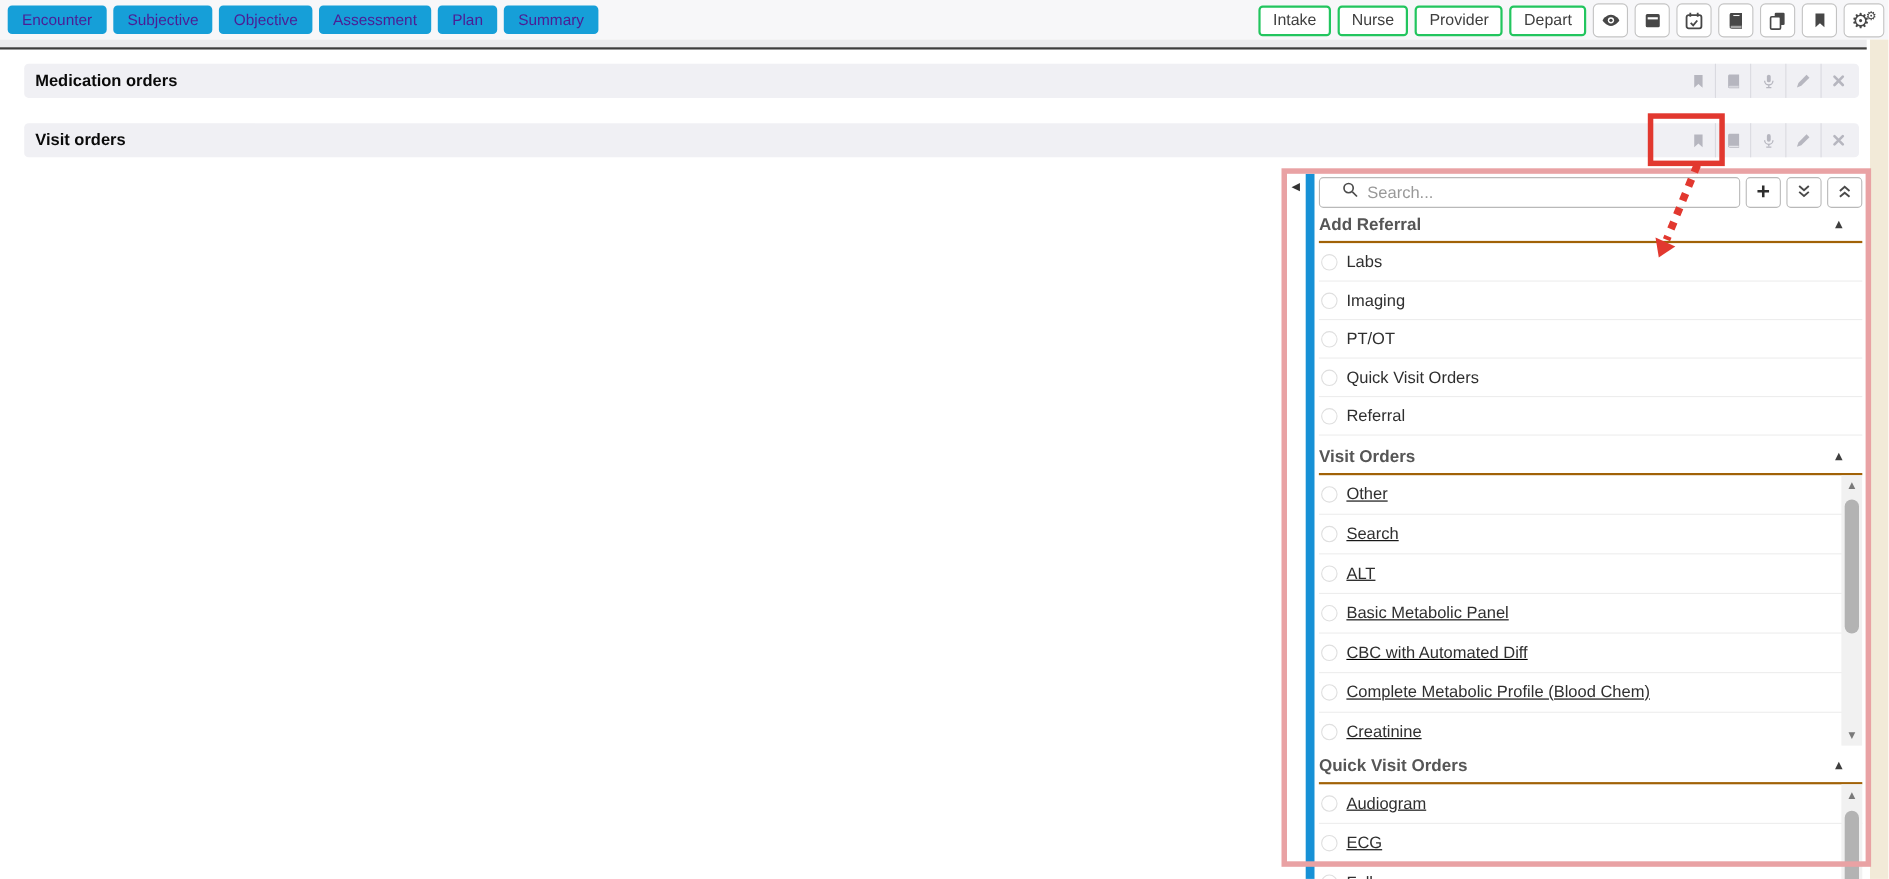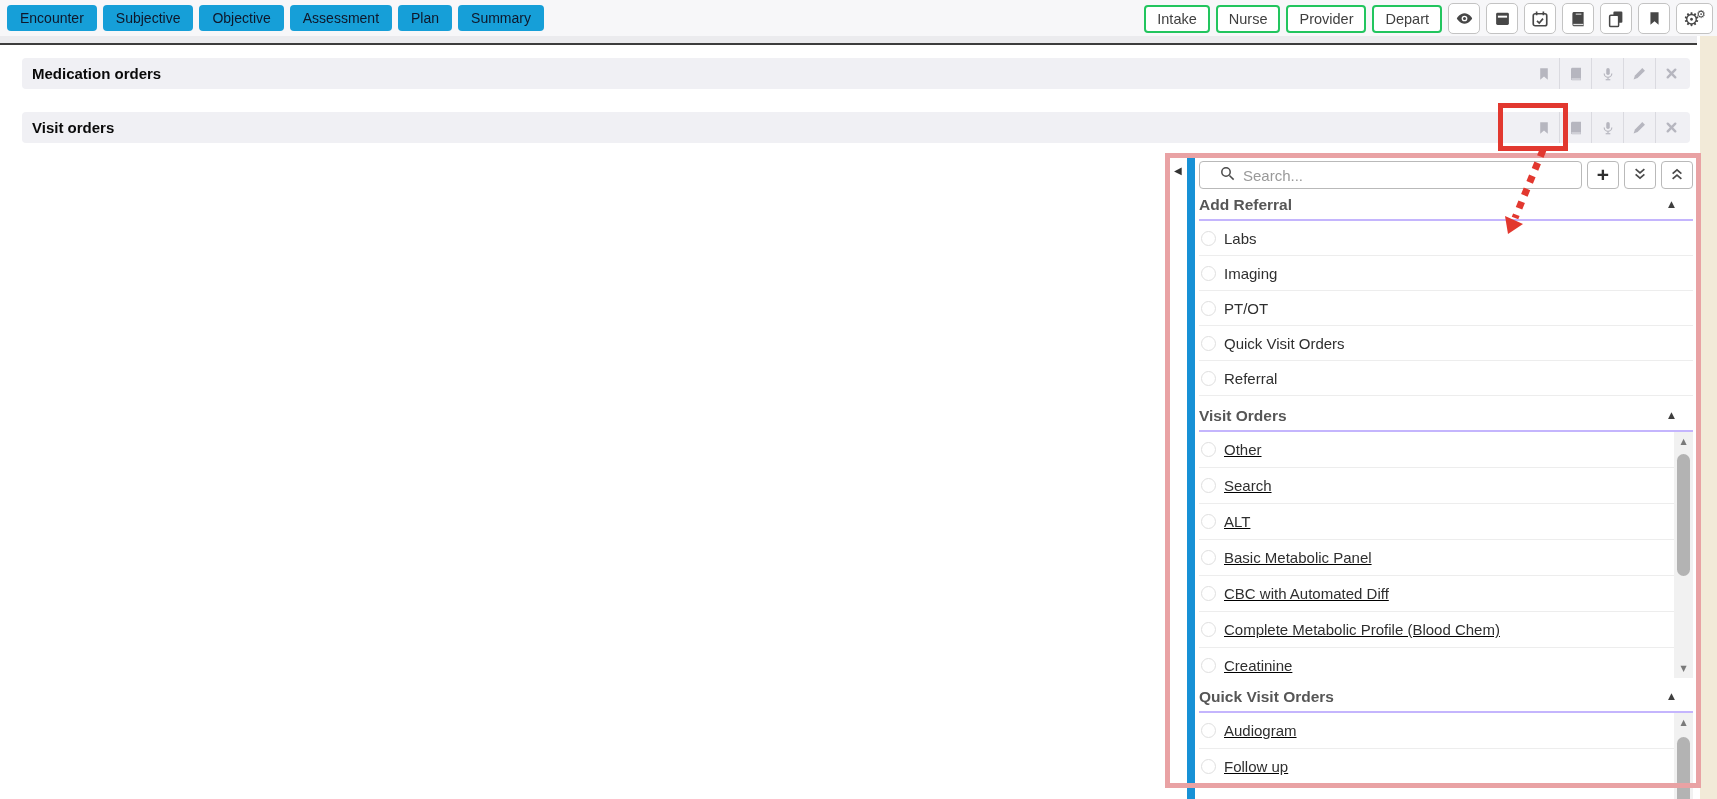--- a/index.html
+++ b/index.html
@@ -2,21 +2,21 @@
 <html><head>
 <meta charset="utf-8">
 <style>
   html,body{margin:0;padding:0;background:#fff;}
   .stage{position:relative;width:1717px;height:799px;overflow:hidden;background:#ffffff;
          font-family:"Liberation Sans",sans-serif;-webkit-font-smoothing:antialiased;}
 
   
   .toolbar{position:absolute;left:0;top:0;width:1717px;height:36px;background:#f7f7f9;}
   .nav-group{position:absolute;left:7px;top:5px;display:flex;gap:6px;}
-  .nav-btn{background:#169fd8;color:#0f172a;border:none;border-radius:4px;font-family:inherit;
+  .nav-btn{background:#169fd8;color:#4c1d95;border:none;border-radius:4px;font-family:inherit;
            font-size:14px;padding:5px 13px;height:26px;line-height:16px;cursor:pointer;white-space:nowrap;}
   .right-group{position:absolute;right:4px;top:2px;height:33px;display:flex;gap:6px;align-items:center;}
   .role-btn{background:#fff;color:#3f3f3f;border:2px solid #22c55e;border-radius:4px;font-family:inherit;
             font-size:14.5px;padding:4px 11px;height:28px;cursor:pointer;white-space:nowrap;}
   .icon-btn{background:#fff;border:1px solid #c3c3c3;border-radius:5px;width:32px;height:31px;
             display:flex;align-items:center;justify-content:center;color:#474747;cursor:pointer;padding:0;}
   .icon-btn svg{display:block;}
   .gear-wrap{display:flex;align-items:flex-end;font-family:"DejaVu Sans",sans-serif;color:#474747;line-height:1;}
   .gear-big{font-size:19px;}
   .gear-small{font-size:11px;margin-left:-4px;margin-bottom:9px;}
@@ -46,21 +46,21 @@
 
   .search-row{margin-top:3px;height:28px;display:flex;gap:5px;}
   .search-box{flex:1;display:flex;align-items:center;border:1px solid #b9b9b9;border-radius:4px;
               background:#fff;padding:0 20px;gap:6px;}
   .search-box input{border:none;outline:none;flex:1;font-family:inherit;font-size:15px;color:#333;background:transparent;}
   .search-box input::placeholder{color:#999;}
   .pbtn{width:32px;height:28px;background:#fff;border:1px solid #b9b9b9;border-radius:4px;
         display:flex;align-items:center;justify-content:center;cursor:pointer;padding:0;color:#3a3a3a;}
   .plus-glyph{font-size:21px;font-weight:bold;color:#2e2e2e;line-height:1;margin-top:-2px;}
 
-  .ghead{position:relative;height:25px;border-bottom:2px solid #c4b5fd;}
+  .ghead{position:relative;height:25px;border-bottom:2px solid #a16207;}
   .ghead-ar{margin-top:5px;}
   .ghead-vo{margin-top:9px;}
   .ghead-qvo{margin-top:8px;}
   .gtitle{position:absolute;left:0;top:2px;font-size:15.5px;font-weight:bold;color:#565656;}
   .gcaret{position:absolute;right:18px;top:5px;font-size:9px;color:#3f3f3f;cursor:pointer;
           font-family:"DejaVu Sans",sans-serif;}
 
   .prow{display:flex;align-items:center;height:34px;border-bottom:1px solid #ededed;gap:8px;padding-left:2px;}
   .radio{width:13px;height:13px;border:1px solid #dfdfdf;border-radius:50%;flex:0 0 auto;background:#fff;}
   .plabel{font-size:15px;color:#2f2f2f;white-space:nowrap;}
@@ -343,20 +343,24 @@
         <span class="gtitle">Quick Visit Orders</span>
         <span class="gcaret">▲</span>
       </div>
       <div class="scroll-region scroll-qvo">
         <div class="prow">
             <span class="radio"></span>
             <span class="plabel">Audiogram</span>
           </div>
         <div class="prow">
             <span class="radio"></span>
+            <span class="plabel">ECG</span>
+          </div>
+        <div class="prow">
+            <span class="radio"></span>
             <span class="plabel">Follow up</span>
           </div>
         <div class="sb">
           <span class="sb-up">▲</span>
           <div class="sb-thumb qvo-thumb"></div>
         </div>
       </div>
 
     </div>
   </div>

